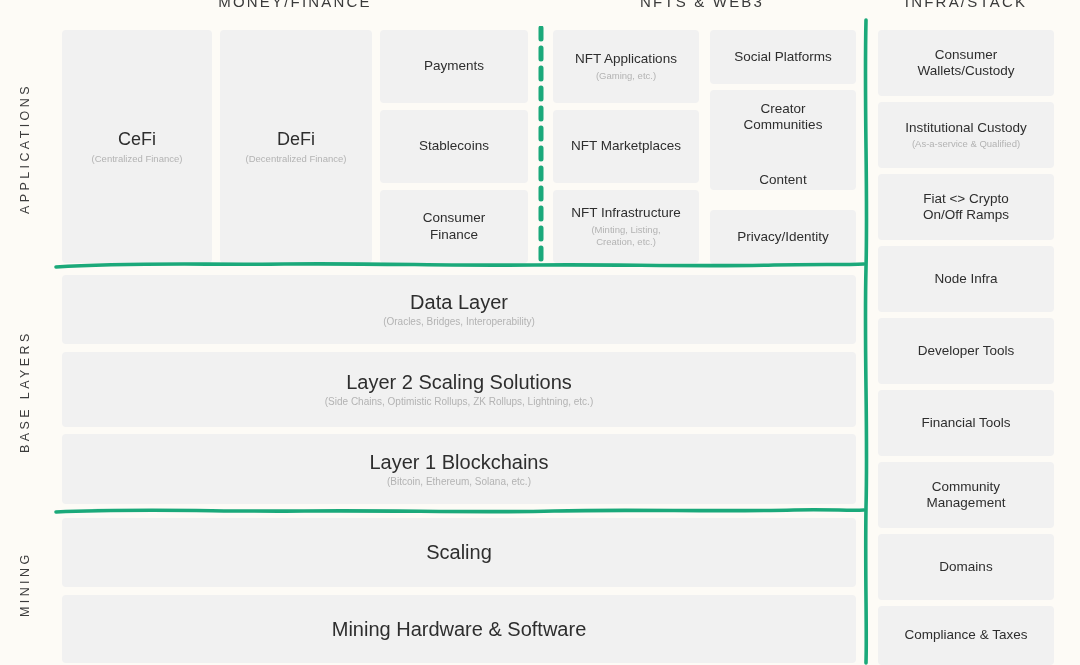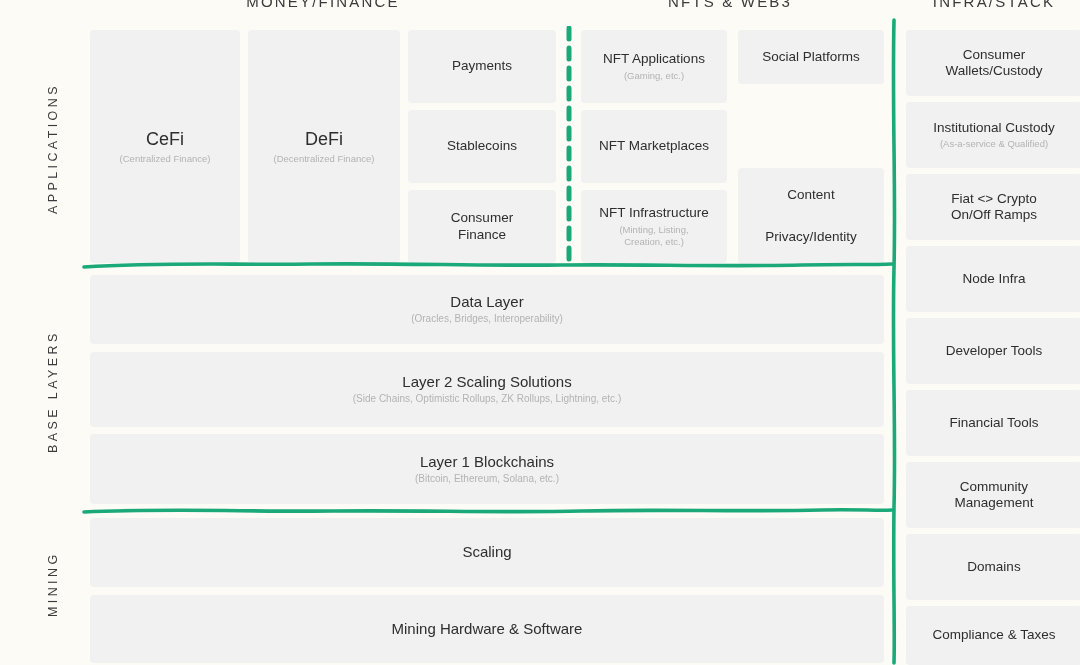--- a/index.html
+++ b/index.html
@@ -2,21 +2,21 @@
 <html><head>
 <meta charset="utf-8">
 <style>
   * { box-sizing: border-box; margin: 0; padding: 0; }
   html, body {
     width: 1080px; height: 665px;
     background: #fdfbf6;
     font-family: "Liberation Sans", sans-serif;
     overflow: hidden;
   }
-  #canvas { position: relative; width: 1016px; height: 665px; background: #fdfbf6; margin-left: 28px; }
+  #canvas { position: relative; width: 1016px; height: 665px; background: #fdfbf6; }
 
   
   .col-header {
     position: absolute; top: -7px;
     font-size: 15px; letter-spacing: 2.2px;
     color: #3a3a3a; font-weight: 400;
     text-align: center; white-space: nowrap;
     text-transform: uppercase;
   }
 
@@ -39,21 +39,21 @@
     text-align: center;
     padding: 2px 6px;
   }
   .cell .t {
     font-size: 13.5px; color: #2e2e2e; line-height: 1.22; font-weight: 400;
   }
   .cell .s {
     font-size: 9.5px; color: #b3b3b3; line-height: 1.25; margin-top: 2px;
   }
   .cell.big .t { font-size: 18px; }
-  .cell.wide .t { font-size: 15px; }
+  .cell.wide .t { font-size: 20px; }
   .cell.wide .s { font-size: 10px; }
 
   
   .rule { position: absolute; pointer-events: none; }
   .rule svg { display: block; }
 
   .vline-dashed { position: absolute; }
   .vline-solid  { position: absolute; }
 </style>
 </head>
@@ -102,21 +102,24 @@
     <div class="t">NFT Marketplaces</div>
   </div>
   <div class="cell" style="left:553px; top:190px; width:146px; height:73px;">
     <div class="t">NFT Infrastructure</div>
     <div class="s">(Minting, Listing,<br>Creation, etc.)</div>
   </div>
 
   <div class="cell" style="left:710px; top:30px; width:146px; height:54px;">
     <div class="t">Social Platforms</div>
   </div>
-  <div class="cell" style="left:710px; top:168px; width:146px; height:54px;">
+  <div class="cell" style="left:710px; top:90px; width:146px; height:54px;">
+    <div class="t">Creator<br>Communities</div>
+  </div>
+  <div class="cell" style="left:710px; top:136px; width:146px; height:54px;justify-content:flex-end;">
     <div class="t">Content</div>
   </div>
   <div class="cell" style="left:710px; top:210px; width:146px; height:54px;">
     <div class="t">Privacy/Identity</div>
   </div>
 
   <div class="rule" style="left:54px; top:258px; width:812px; height:14px;">
     <svg width="812" height="14" viewBox="0 0 812 14" preserveAspectRatio="none">
       <path d="M2,9 C80,4 150,7 230,6 C320,5 400,8 480,7 C560,6 640,9 720,7 C760,6 790,7 810,6" fill="none" stroke="#1ba97a" stroke-width="3.6" stroke-linecap="round"></path>
     </svg>

